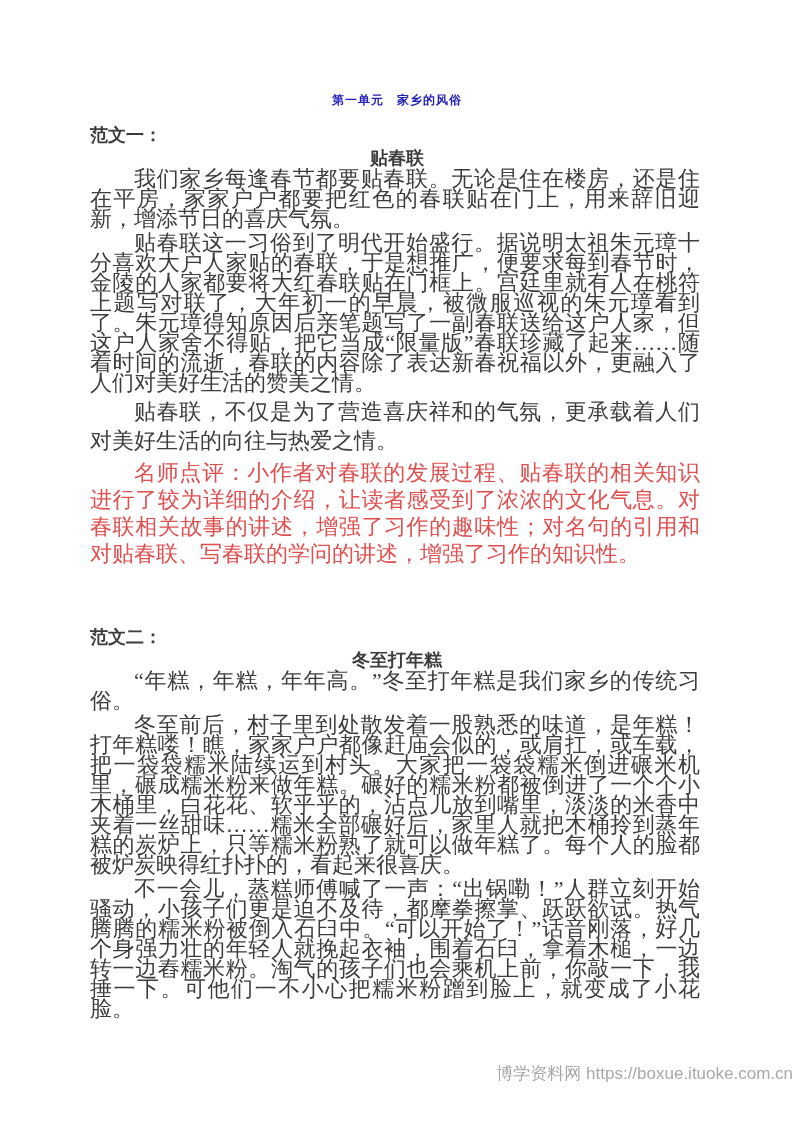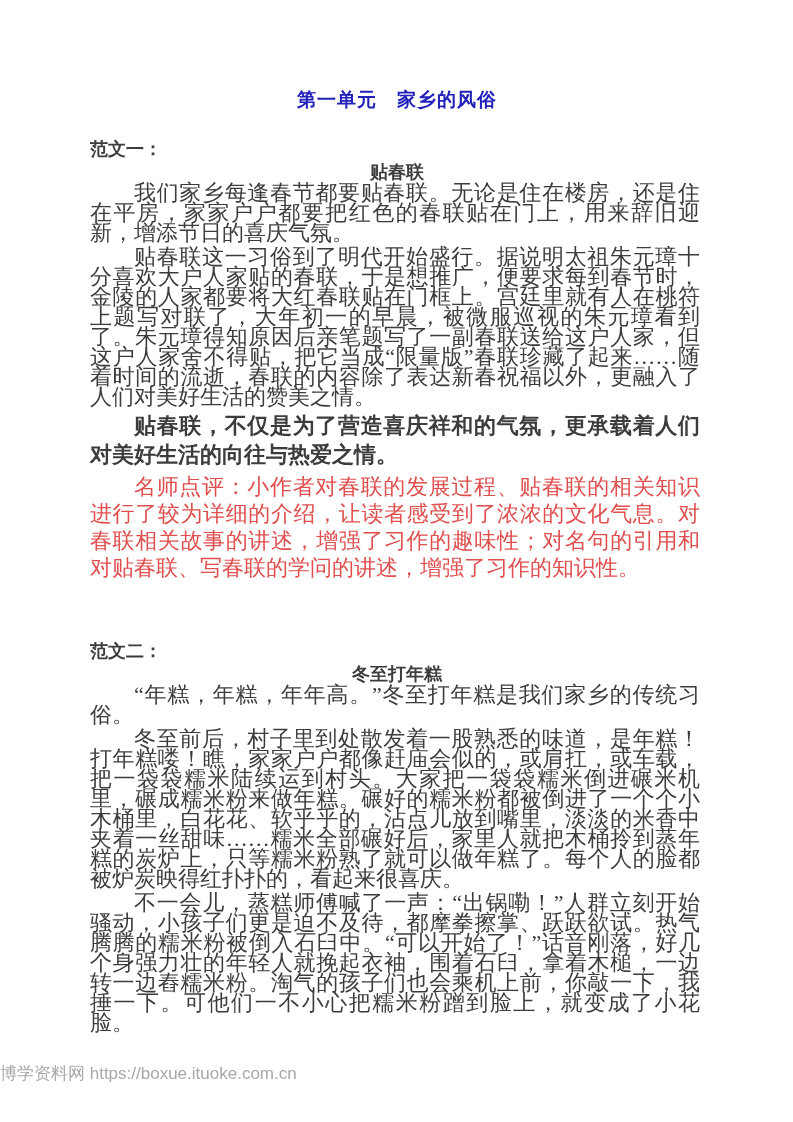--- a/index.html
+++ b/index.html
@@ -14,62 +14,62 @@
   .content {
     position: absolute;
     left: 90px;
     top: 88px;
     width: 614px;
   }
   .doc-title {
     text-align: center;
     font-family: "Liberation Sans", "DejaVu Sans", sans-serif;
     font-weight: bold;
-    font-size: 19px;
+    font-size: 12px;
     line-height: 24px;
     color: var(--title-color, #2222bb);
     letter-spacing: 1px;
   }
   .section-label {
     font-family: "Liberation Sans", "DejaVu Sans", sans-serif;
     font-weight: bold;
     font-size: 18px;
     line-height: 24px;
     color: var(--body-color, #3c3c3c);
-    margin-top: 25px;
+    margin-top: 11px;
   }
   .essay-title {
     text-align: center;
     font-family: "Liberation Sans", "DejaVu Sans", sans-serif;
     font-weight: bold;
     font-size: 18px;
     line-height: 22px;
     color: var(--body-color, #3c3c3c);
   }
   p.body {
     margin: 0 4px 4px 0;
     font-size: 22px;
     line-height: 20px;
     text-align: justify;
     text-indent: 2em;
     color: var(--body-color, #3c3c3c);
   }
-  p.loose { line-height: 29px; font-weight: bold; }
+  p.loose { line-height: 29px; }
   p.comment {
     line-height: 27px;
     color: var(--comment-color, #e04e4e);
     font-family: Liberation Serif, serif;
   }
   .label2 { margin-top: 58px; }
   .footer {
     position: absolute;
     left: 0;
     right: 0;
     top: 1062px;
-    text-align: left;
+    text-align: right;
     font-family: "Liberation Sans", "DejaVu Sans", sans-serif;
     font-size: 17px;
     color: var(--footer-color, #a8a8a8);
   }
 </style>
 </head>
 <body>
 
 <div class="content">
 

